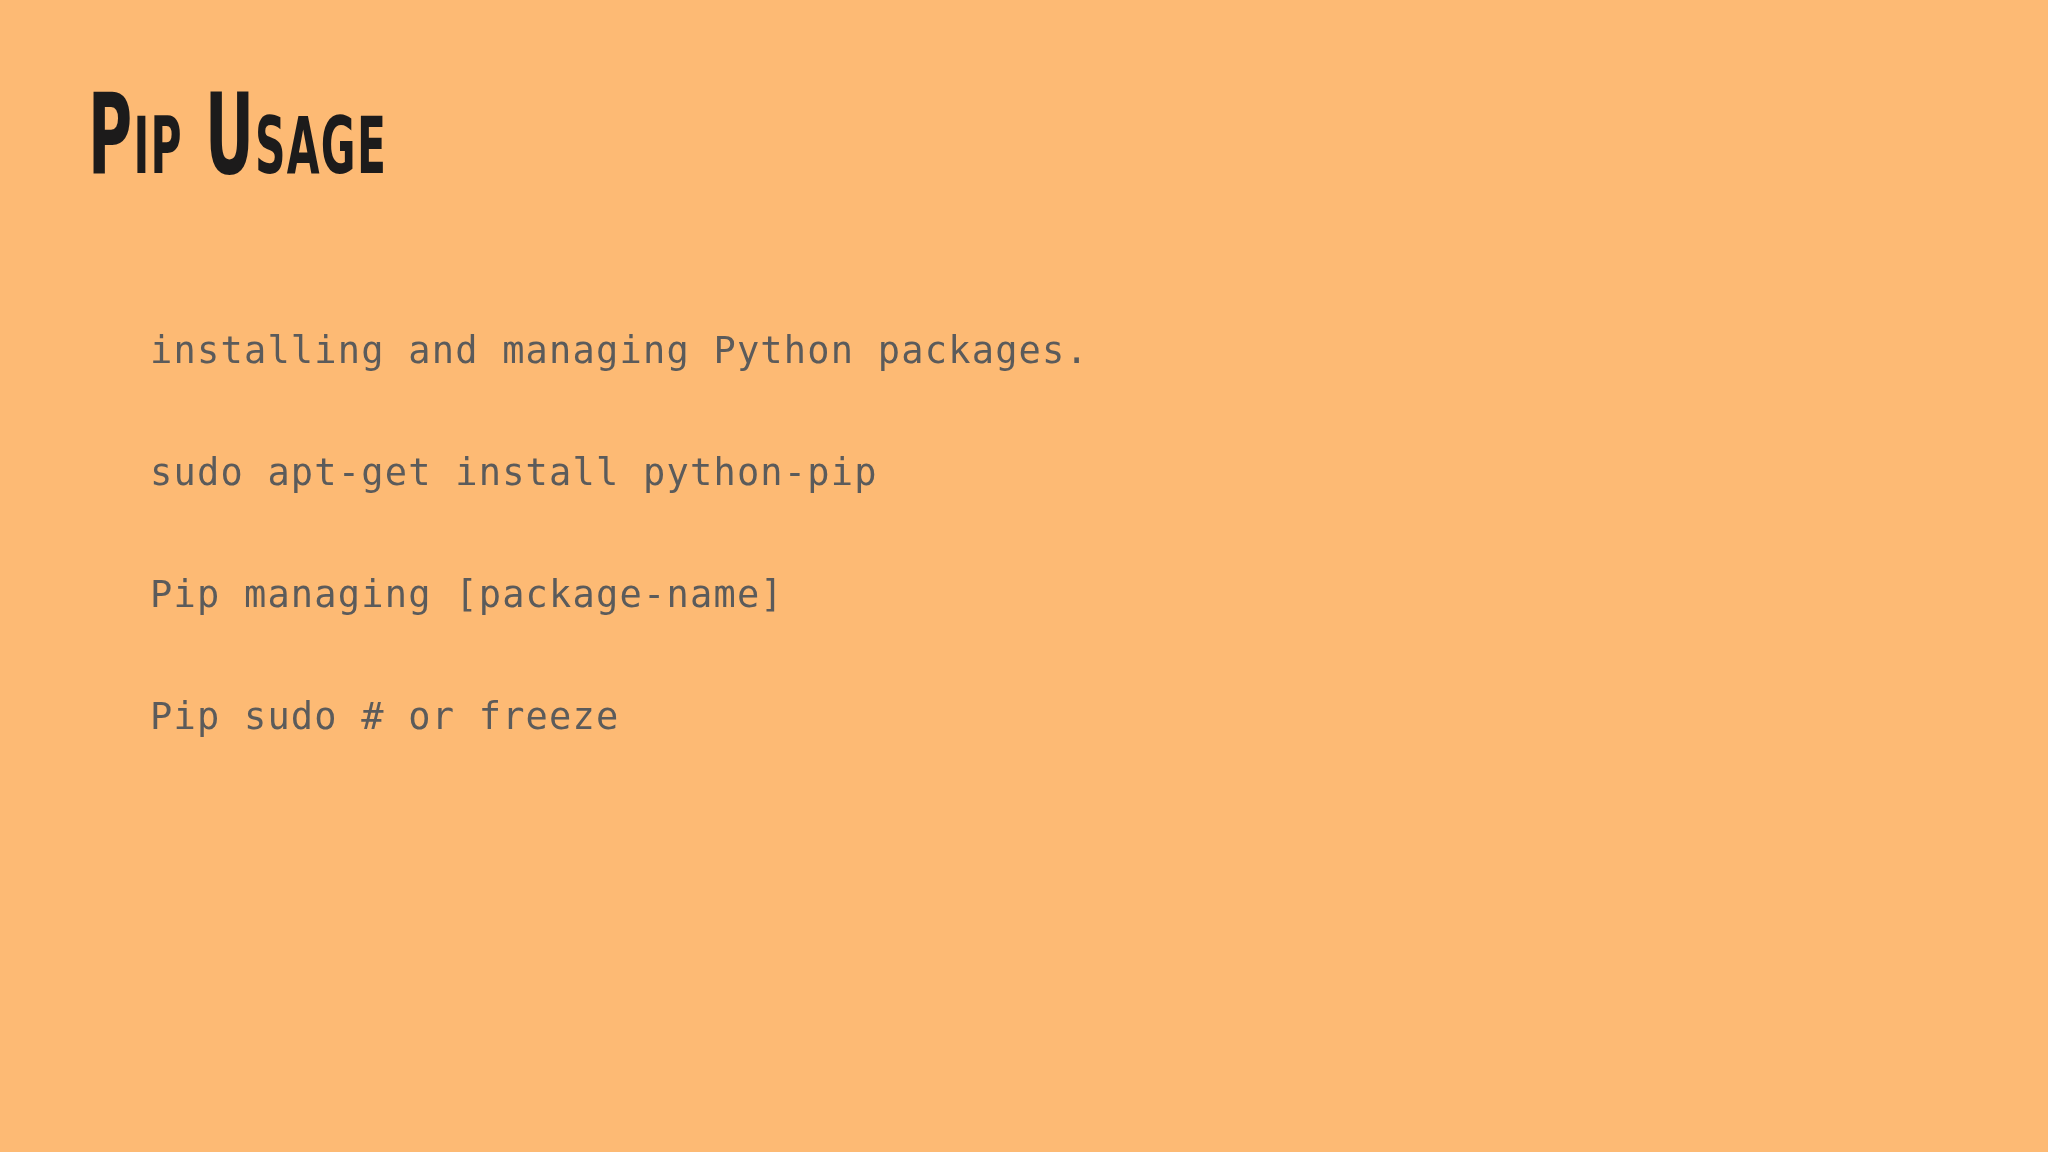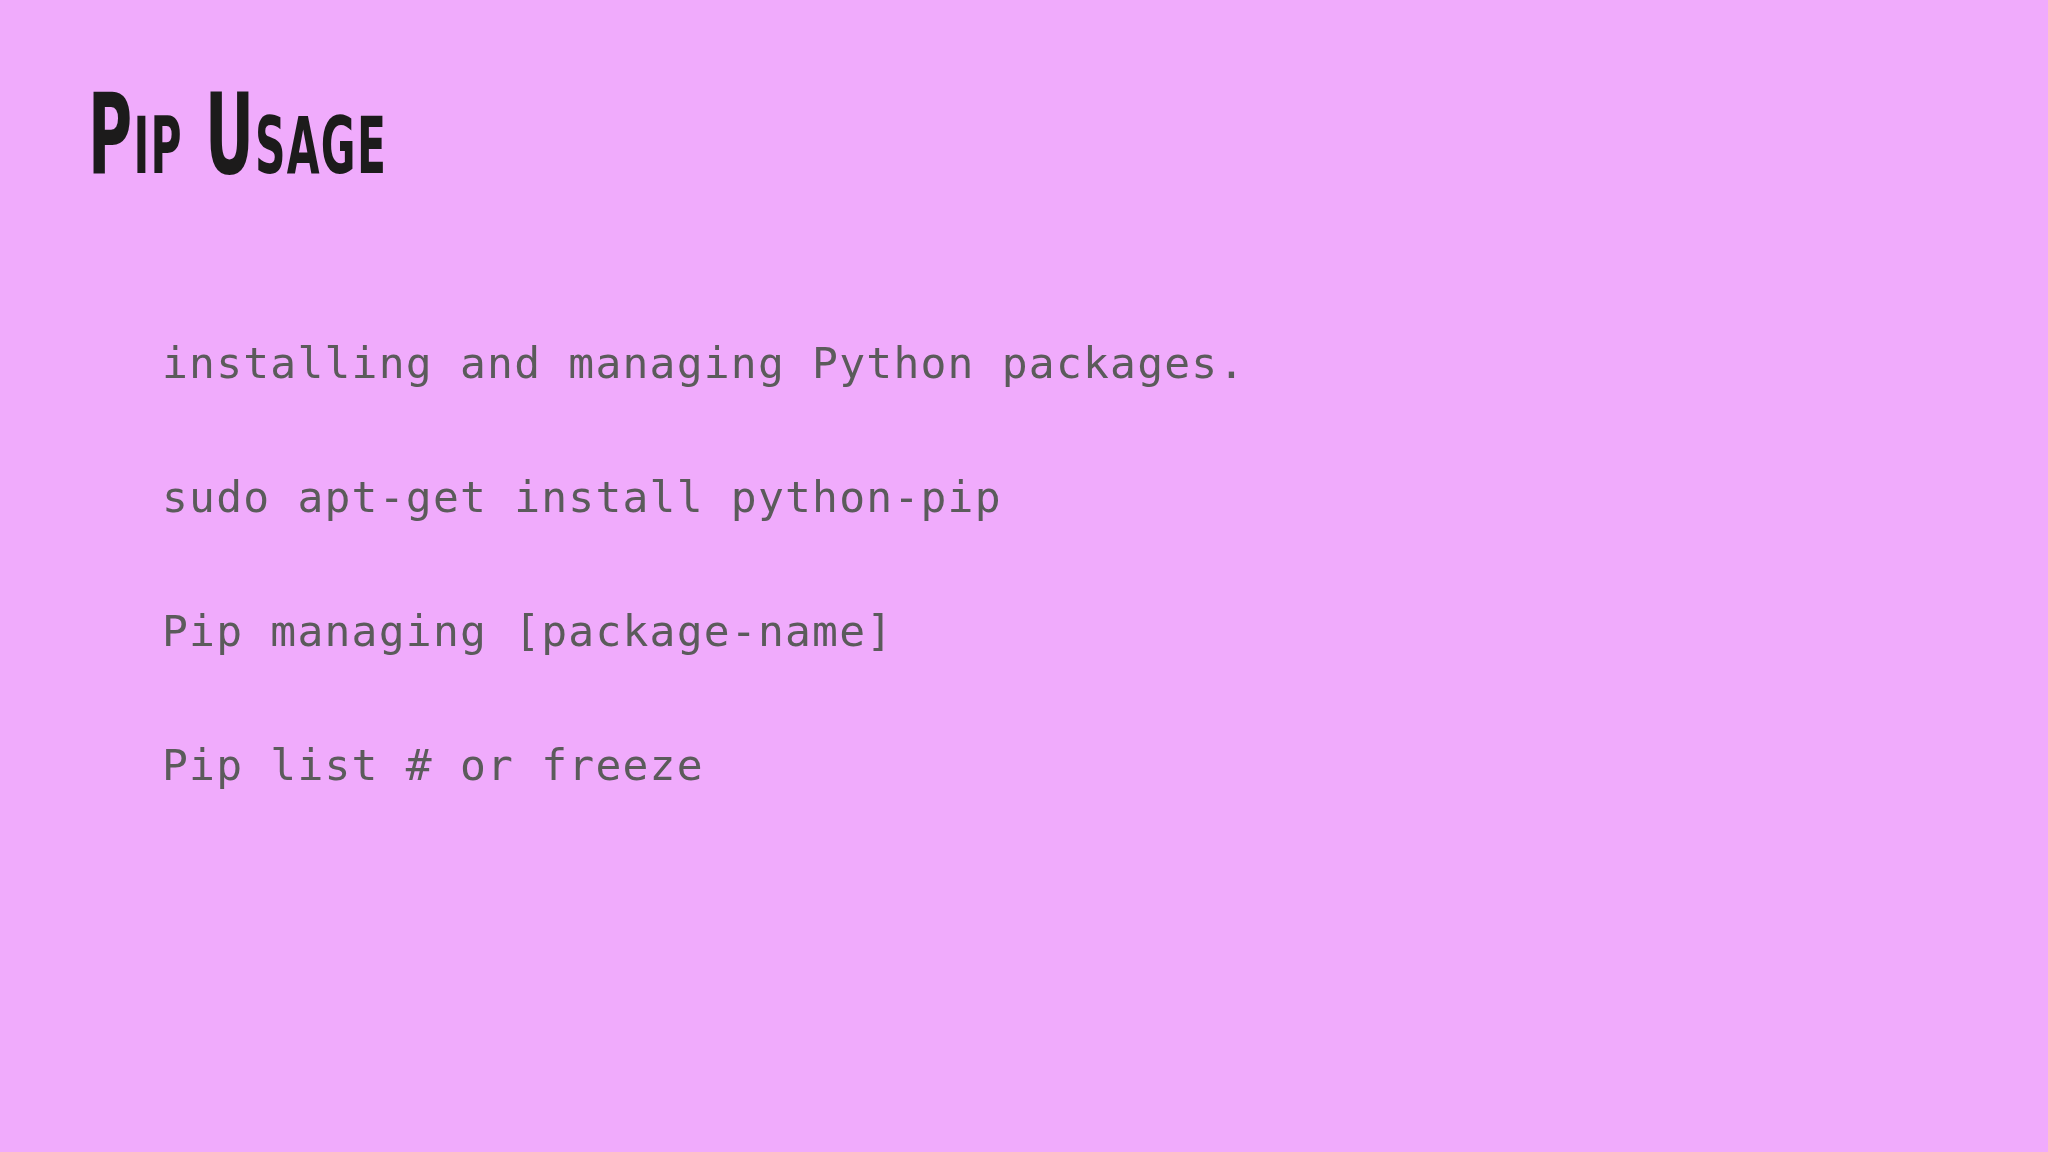--- a/index.html
+++ b/index.html
@@ -14,21 +14,21 @@
     background: #ffffff;
     overflow: hidden;
     font-family: "DejaVu Sans", sans-serif;
     -webkit-font-smoothing: antialiased;
   }
 
   .slide {
     position: relative;
     width: 2048px;
     height: 1152px;
-    background: #f0abfc;
+    background: #fdba74;
     box-sizing: border-box;
   }
 
   
   .slide-title {
     position: absolute;
     left: 88px;
     top: 78px;
     color: #1c1b1b;
     font-family: "DejaVu Sans Condensed", "Liberation Sans Narrow", "Liberation Sans", sans-serif;
@@ -49,35 +49,35 @@
     position: absolute;
     left: 146px;
     top: 288px;
     width: 1800px;
   }
 
   .code-line {
     display: block;
     color: #5b5b5b;
     font-family: "DejaVu Sans Mono", "Liberation Mono", monospace;
-    font-size: 43px;
+    font-size: 37px;
     line-height: 118px;
     font-weight: 400;
     letter-spacing: 1.2px;
     white-space: pre;
-    margin: 16px;
+    margin: 4px;
   }
 </style>
 </head>
 <body>
 
 <div class="slide">
 
   <h1 class="slide-title">Pip Usage</h1>
 
   <div class="body-block">
     <p class="code-line">installing and managing Python packages.</p>
     <p class="code-line">sudo apt-get install python-pip</p>
     <p class="code-line">Pip managing [package-name]</p>
-    <p class="code-line">Pip list # or freeze</p>
+    <p class="code-line">Pip sudo # or freeze</p>
   </div>
 
 </div>
 
 </body></html>

